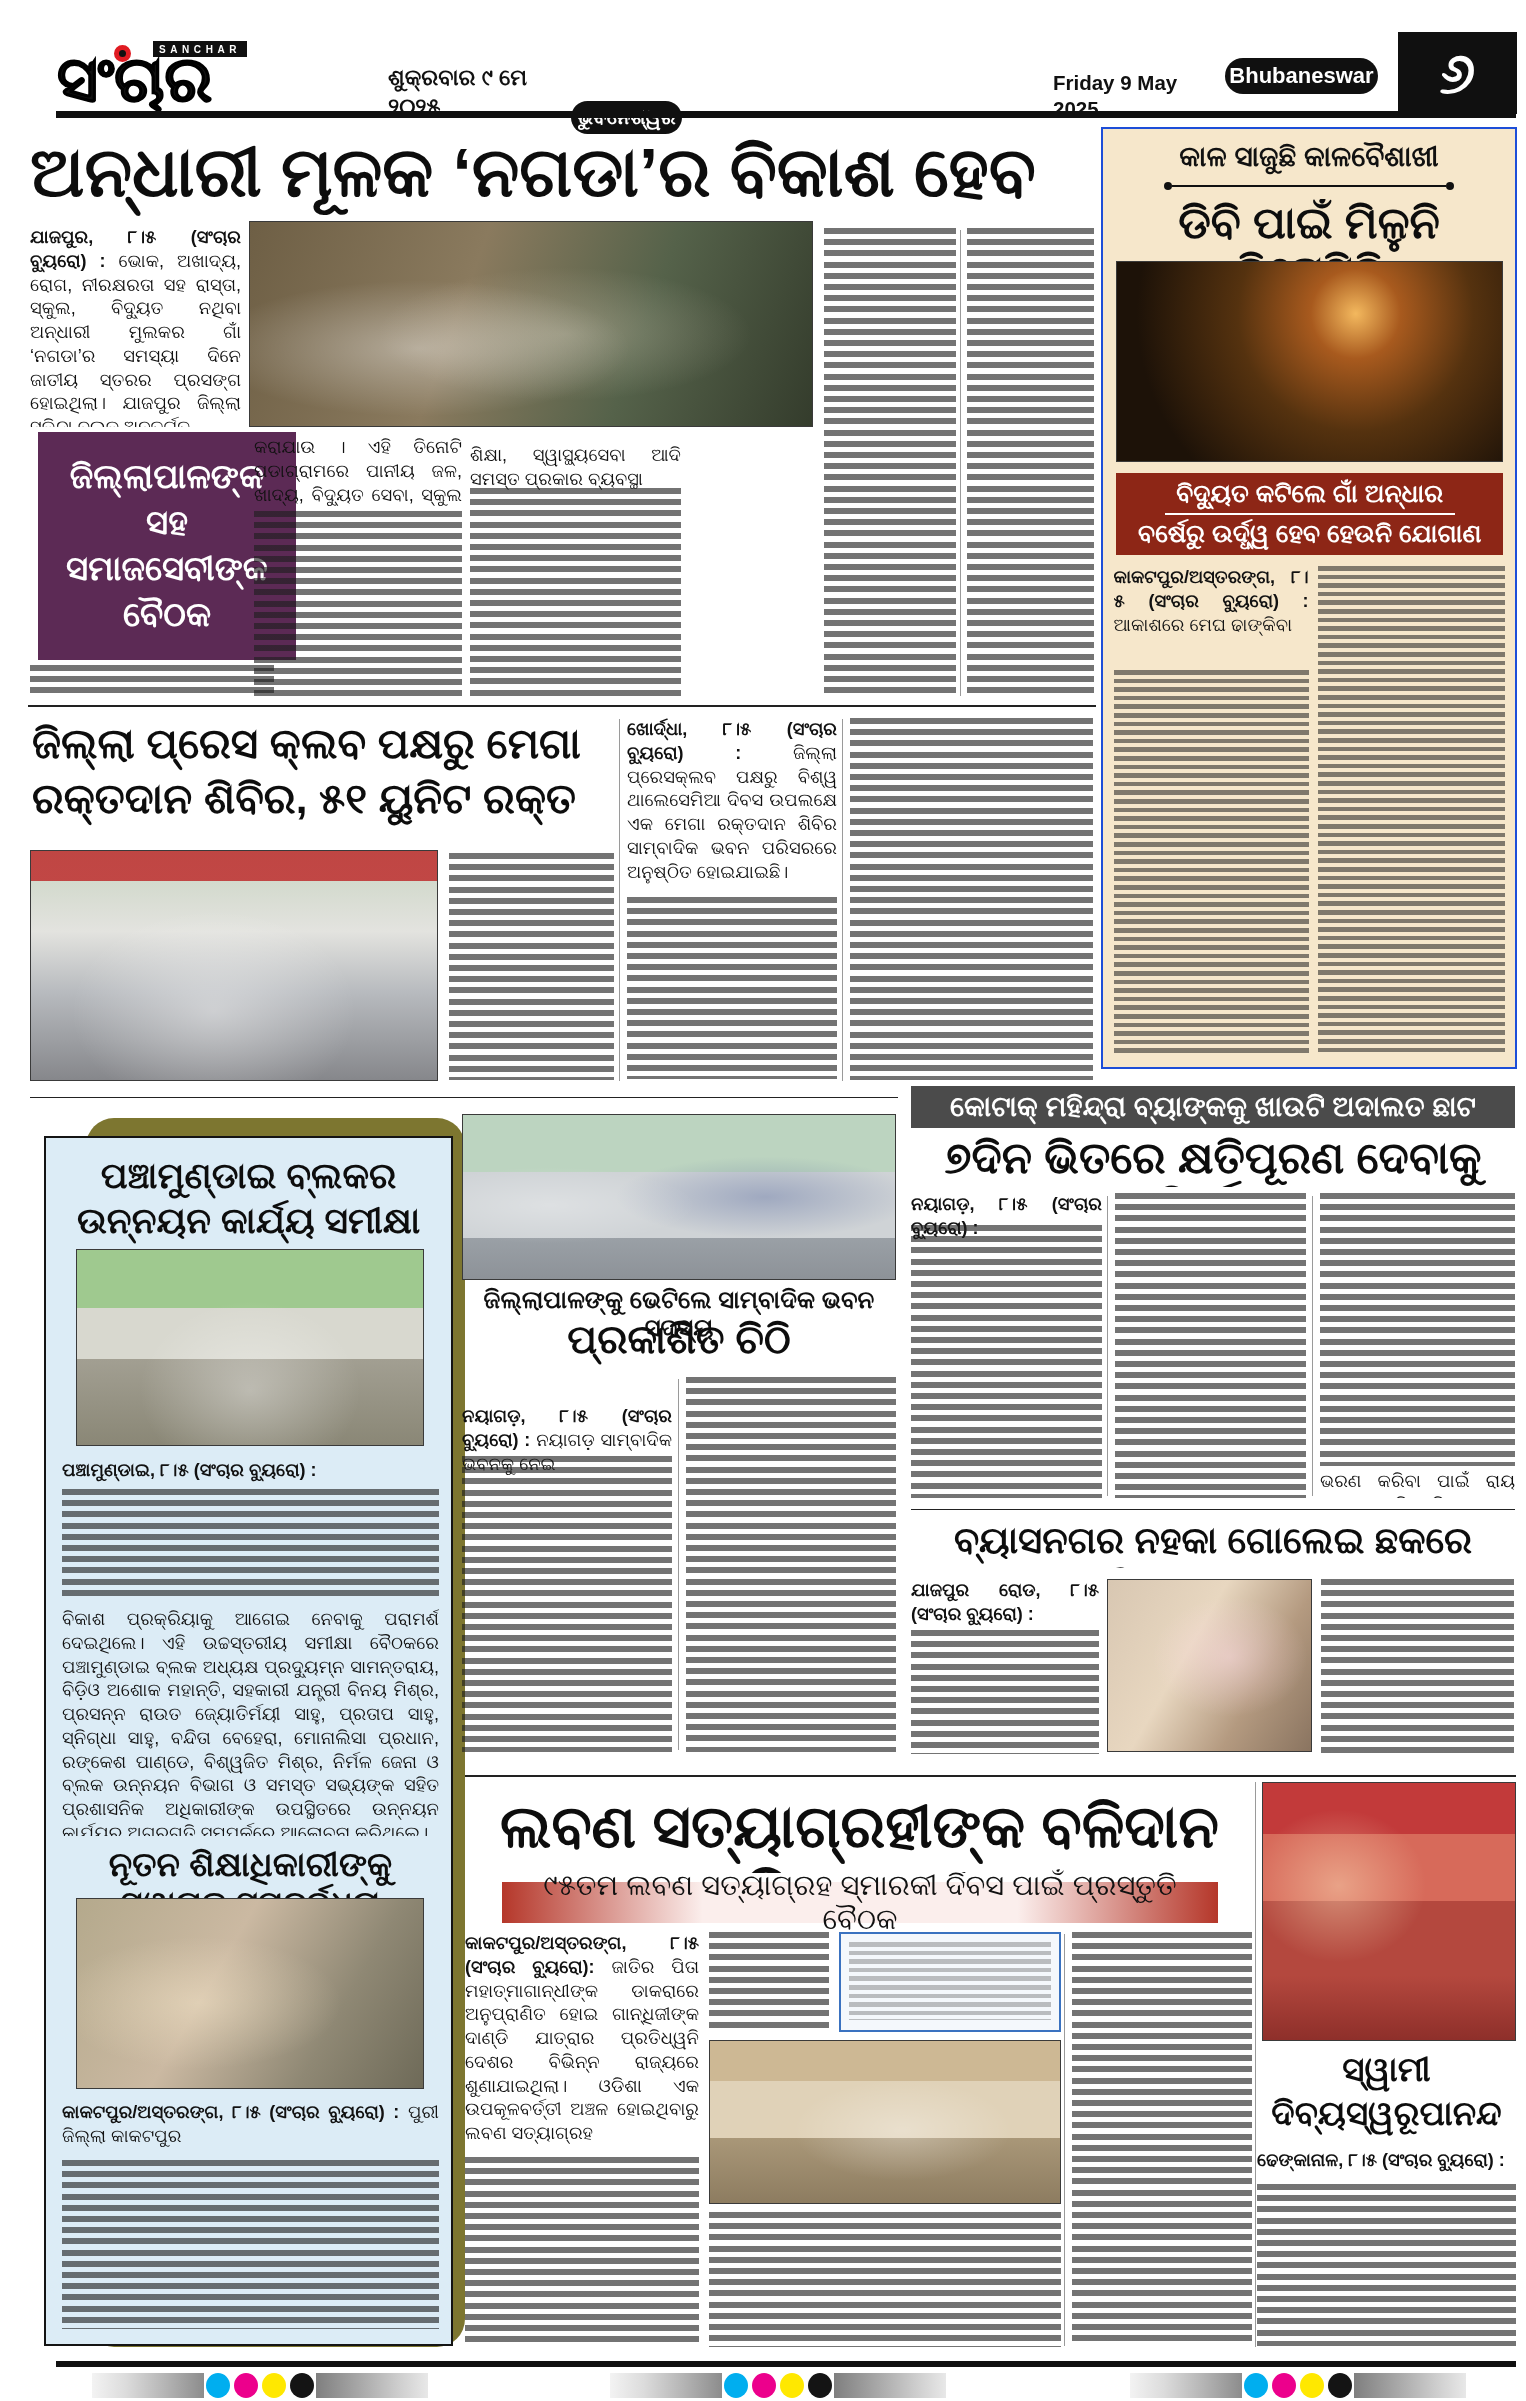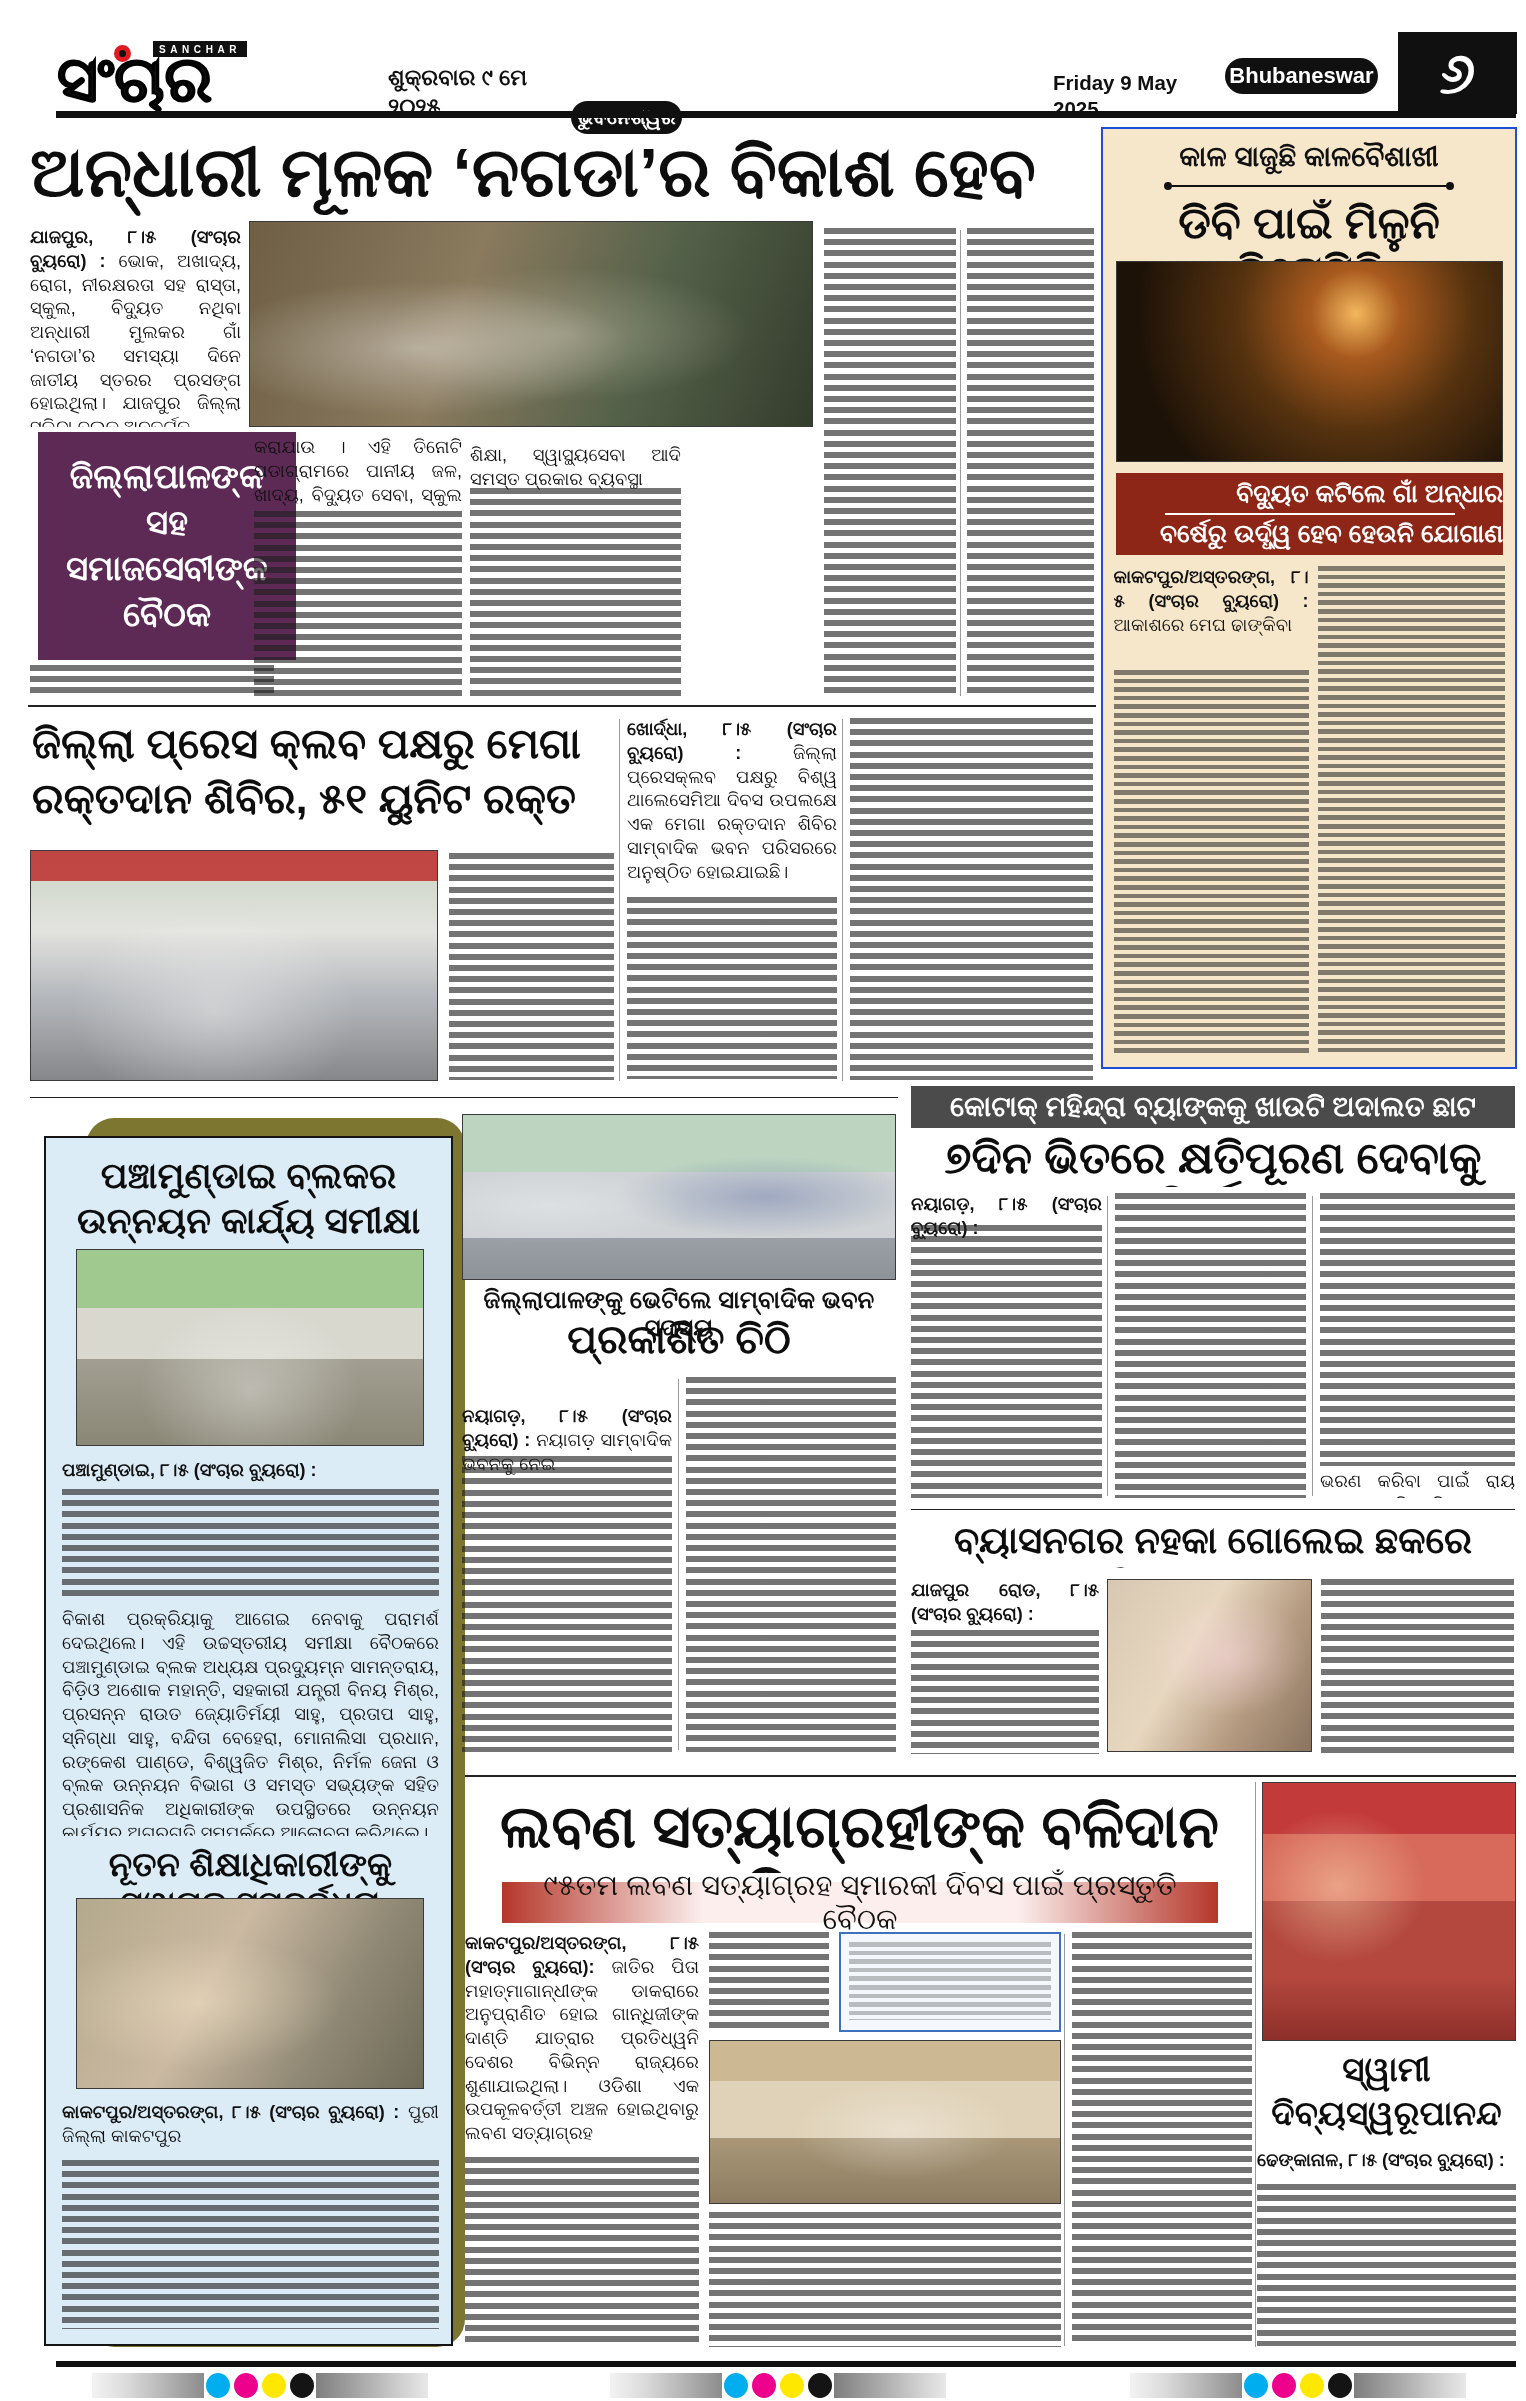--- a/index.html
+++ b/index.html
@@ -126,21 +126,21 @@
       <span class="dot"></span>
     </div>
     <div class="center hl" style="margin-top:9.2px;font-size:44px;line-height:1.1;">
       <span>ଡିବି ପାଇଁ ମିଳୁନି କିରୋସିନି</span>
     </div>
     <div class="photo" style="position:absolute;left:13.2px;top:132px;width:387px;height:201px;
                 background:
                   radial-gradient(circle at 62% 26%, #f3b85e 0%, #a85a1e 16%, #55320f 42%, #1d1208 78%),
                   #160d06;"></div>
     <div style="position:absolute;left:13.2px;top:344px;width:387px;height:82px;background:#8d2616;color:#fff;
-                display:flex;flex-direction:column;align-items:flex-end;justify-content:center;">
+                display:flex;flex-direction:column;align-items:center;justify-content:center;">
       <div style="font-size:25px;font-weight:bold;">ବିଦ୍ୟୁତ କଟିଲେ ଗାଁ ଅନ୍ଧାର</div>
       <div class="whitebox-line" style="width:290px;"></div>
       <div style="font-size:25px;font-weight:bold;">ବର୍ଷେରୁ ଉର୍ଦ୍ଧ୍ୱ ହେବ ହେଉନି ଯୋଗାଣ</div>
     </div>
     <p class="body-text" style="position:absolute;left:10.6px;top:437px;width:195px;height:99px;overflow:hidden;">
       <span class="dl">କାକଟପୁର/ଅସ୍ତରଙ୍ଗ, ୮।୫ (ସଂଚାର ବ୍ୟୁରୋ) :</span>
       <span>ଆକାଶରେ ମେଘ ଢାଙ୍କିବା</span>
     </p>
     <div class="faux small" style="position:absolute;left:10.6px;top:541px;width:195px;height:383px;"></div>
     <div class="faux small" style="position:absolute;left:215px;top:437px;width:187px;height:487px;"></div>

